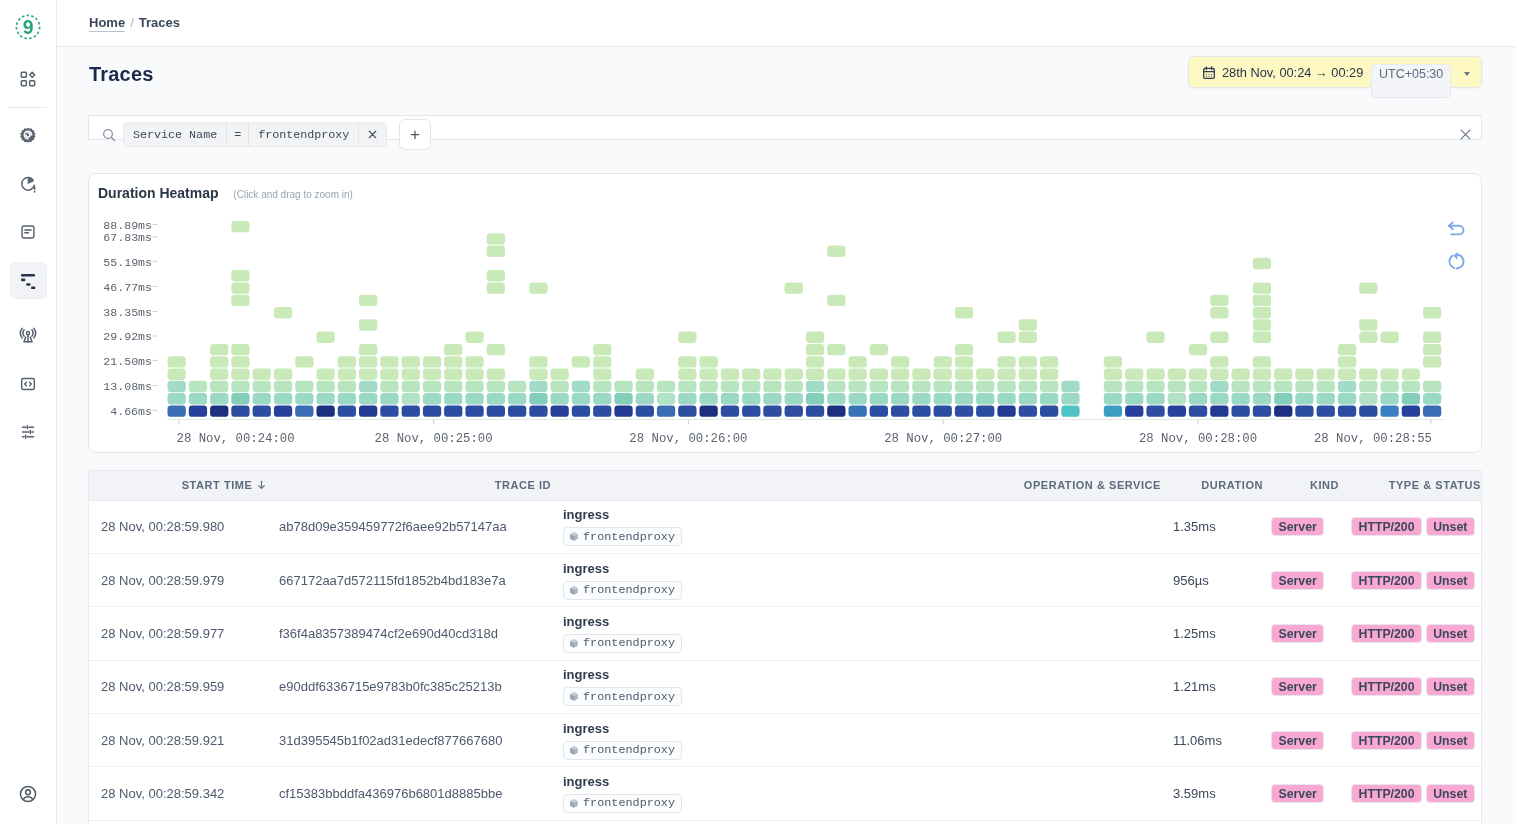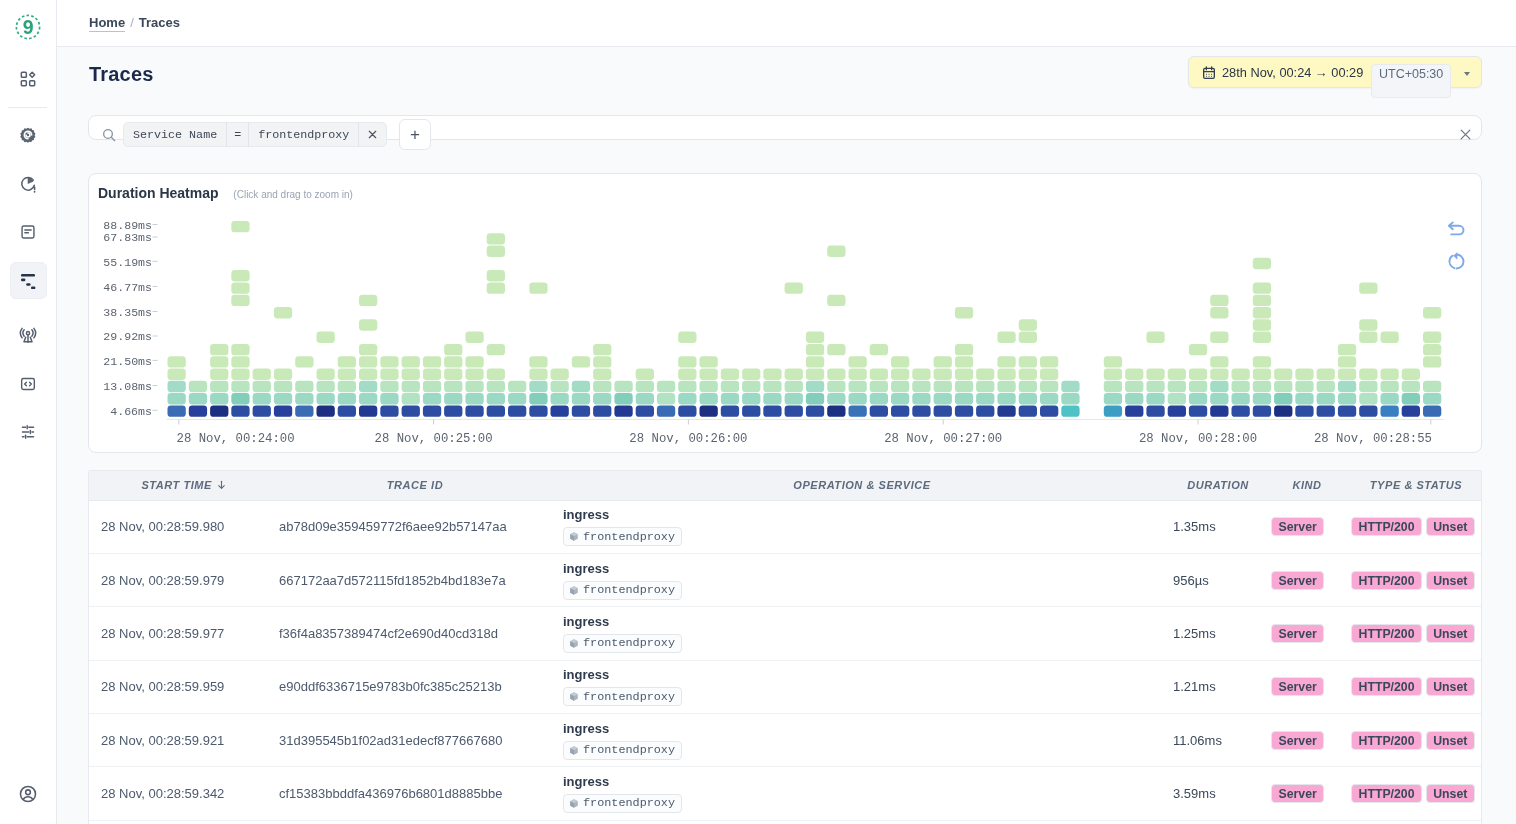--- a/index.html
+++ b/index.html
@@ -18,38 +18,38 @@
 .crumbs .sep { color:#a8b1bd; font-weight:400; padding:0 5px; }
 
 
 .pagetitle { position:absolute; left:89px; top:63px; font-size:20px; font-weight:700; color:#1b2a4a; letter-spacing:0.2px; }
 .datepicker { position:absolute; left:1188px; top:56px; width:294px; height:32px; background:#fef9c3; border:1px solid #e3e7ec; border-radius:6px; box-shadow:0 1px 2px rgba(16,24,40,0.04); }
 .dp-text { position:absolute; left:33px; top:8px; font-size:12.8px; color:#2a3546; font-weight:500; }
 .dp-badge { position:absolute; left:182px; top:6.5px; height:34px; line-height:18.5px; padding:0 7px; background:#f3f5f8; border:1px solid #e7eaee; border-radius:4px; font-size:12.5px; color:#5b6b80; font-weight:400; }
 .dp-caret { position:absolute; right:11px; top:14.5px; width:0; height:0; border-left:3.8px solid transparent; border-right:3.8px solid transparent; border-top:4.6px solid #6a7686; }
 
 
-.searchbar { position:absolute; left:88px; top:115px; width:1394px; height:25px; background:#fff; border:1px solid #e3e7ec; border-radius:8px; }
+.searchbar { position:absolute; left:88px; top:115px; width:1394px; height:25px; background:#fff; border:1px solid #e3e7ec; border-radius:0; }
 .filterchip { position:absolute; left:34px; top:6px; height:25px; background:#f1f3f5; border:1px solid #e7eaee; border-radius:5px; display:flex; align-items:center; font-family:"Liberation Mono", monospace; font-size:11.7px; color:#3e4756; }
 .filterchip .seg { padding:0 9px; }
 .filterchip .div { width:1px; height:25px; background:#e1e5ea; }
 .plusbtn { position:absolute; left:310px; top:3px; width:32px; height:31px; background:#fff; border:1px solid #e3e7ec; border-radius:6px; color:#4b5563; font-size:17px; text-align:center; line-height:29px; font-weight:400; }
 .sb-x { position:absolute; right:8px; top:11px; }
 
 
 .card { position:absolute; left:88px; top:173px; width:1394px; height:280px; background:#fff; border:1px solid #e3e7ec; border-radius:8px; }
 .cardtitle { position:absolute; left:9px; top:11px; font-size:14px; font-weight:700; color:#2b3647; }
 .cardtitle span { font-weight:400; color:#9aa4b2; font-size:10px; margin-left:7px; }
 .heatsvg { position:absolute; left:0; top:0; }
 .undoicons { position:absolute; right:13px; top:44px; }
 
 
 .tablewrap { position:absolute; left:88px; top:470px; width:1394px; height:354px; background:#fff; border:1px solid #e7eaee; border-bottom:none; border-radius:3px 3px 0 0; overflow:hidden; }
 table { border-collapse:collapse; width:1392px; table-layout:fixed; }
-th { height:29px; background:#f1f3f6; font-size:11px; font-weight:700; color:#5d6b7e; text-align:center; letter-spacing:0.55px; padding:0 0 0 12px; border-bottom:1px solid #e7eaee;font-style:italic; }
+th { height:29px; background:#f1f3f6; font-size:11px; font-weight:700; color:#5d6b7e; text-align:right; letter-spacing:0.55px; padding:0 0 0 12px; border-bottom:1px solid #e7eaee; }
 td:nth-child(5) { padding-left:8px; }
 td { height:53.35px; padding:0 0 0 12px; border-bottom:1px solid #eef1f4; vertical-align:middle; font-size:13px; color:#4d5a6d; }
 .op-name { font-size:13px; font-weight:600; color:#2f3b4e; margin-bottom:5px; }
 .svc-chip { display:inline-flex; align-items:center; height:19px; padding:0 6px 0 5px; border:1px solid #e3e7ec; background:#fbfcfd; border-radius:4px; font-family:"Liberation Mono", monospace; font-size:11.8px; color:#4d5a6d; }
 .svc-chip svg { margin-right:4px; }
 .pill { display:inline-block; height:19px; line-height:18px; padding:0 6.5px; border:1px solid #e3e7ec; background:#f9a8d4; border-radius:4px; font-size:12.3px; font-weight:600; color:#3b4859; }
 .dur { color:#3b4859; font-weight:400; }
 </style>
 </head>
 <body>

